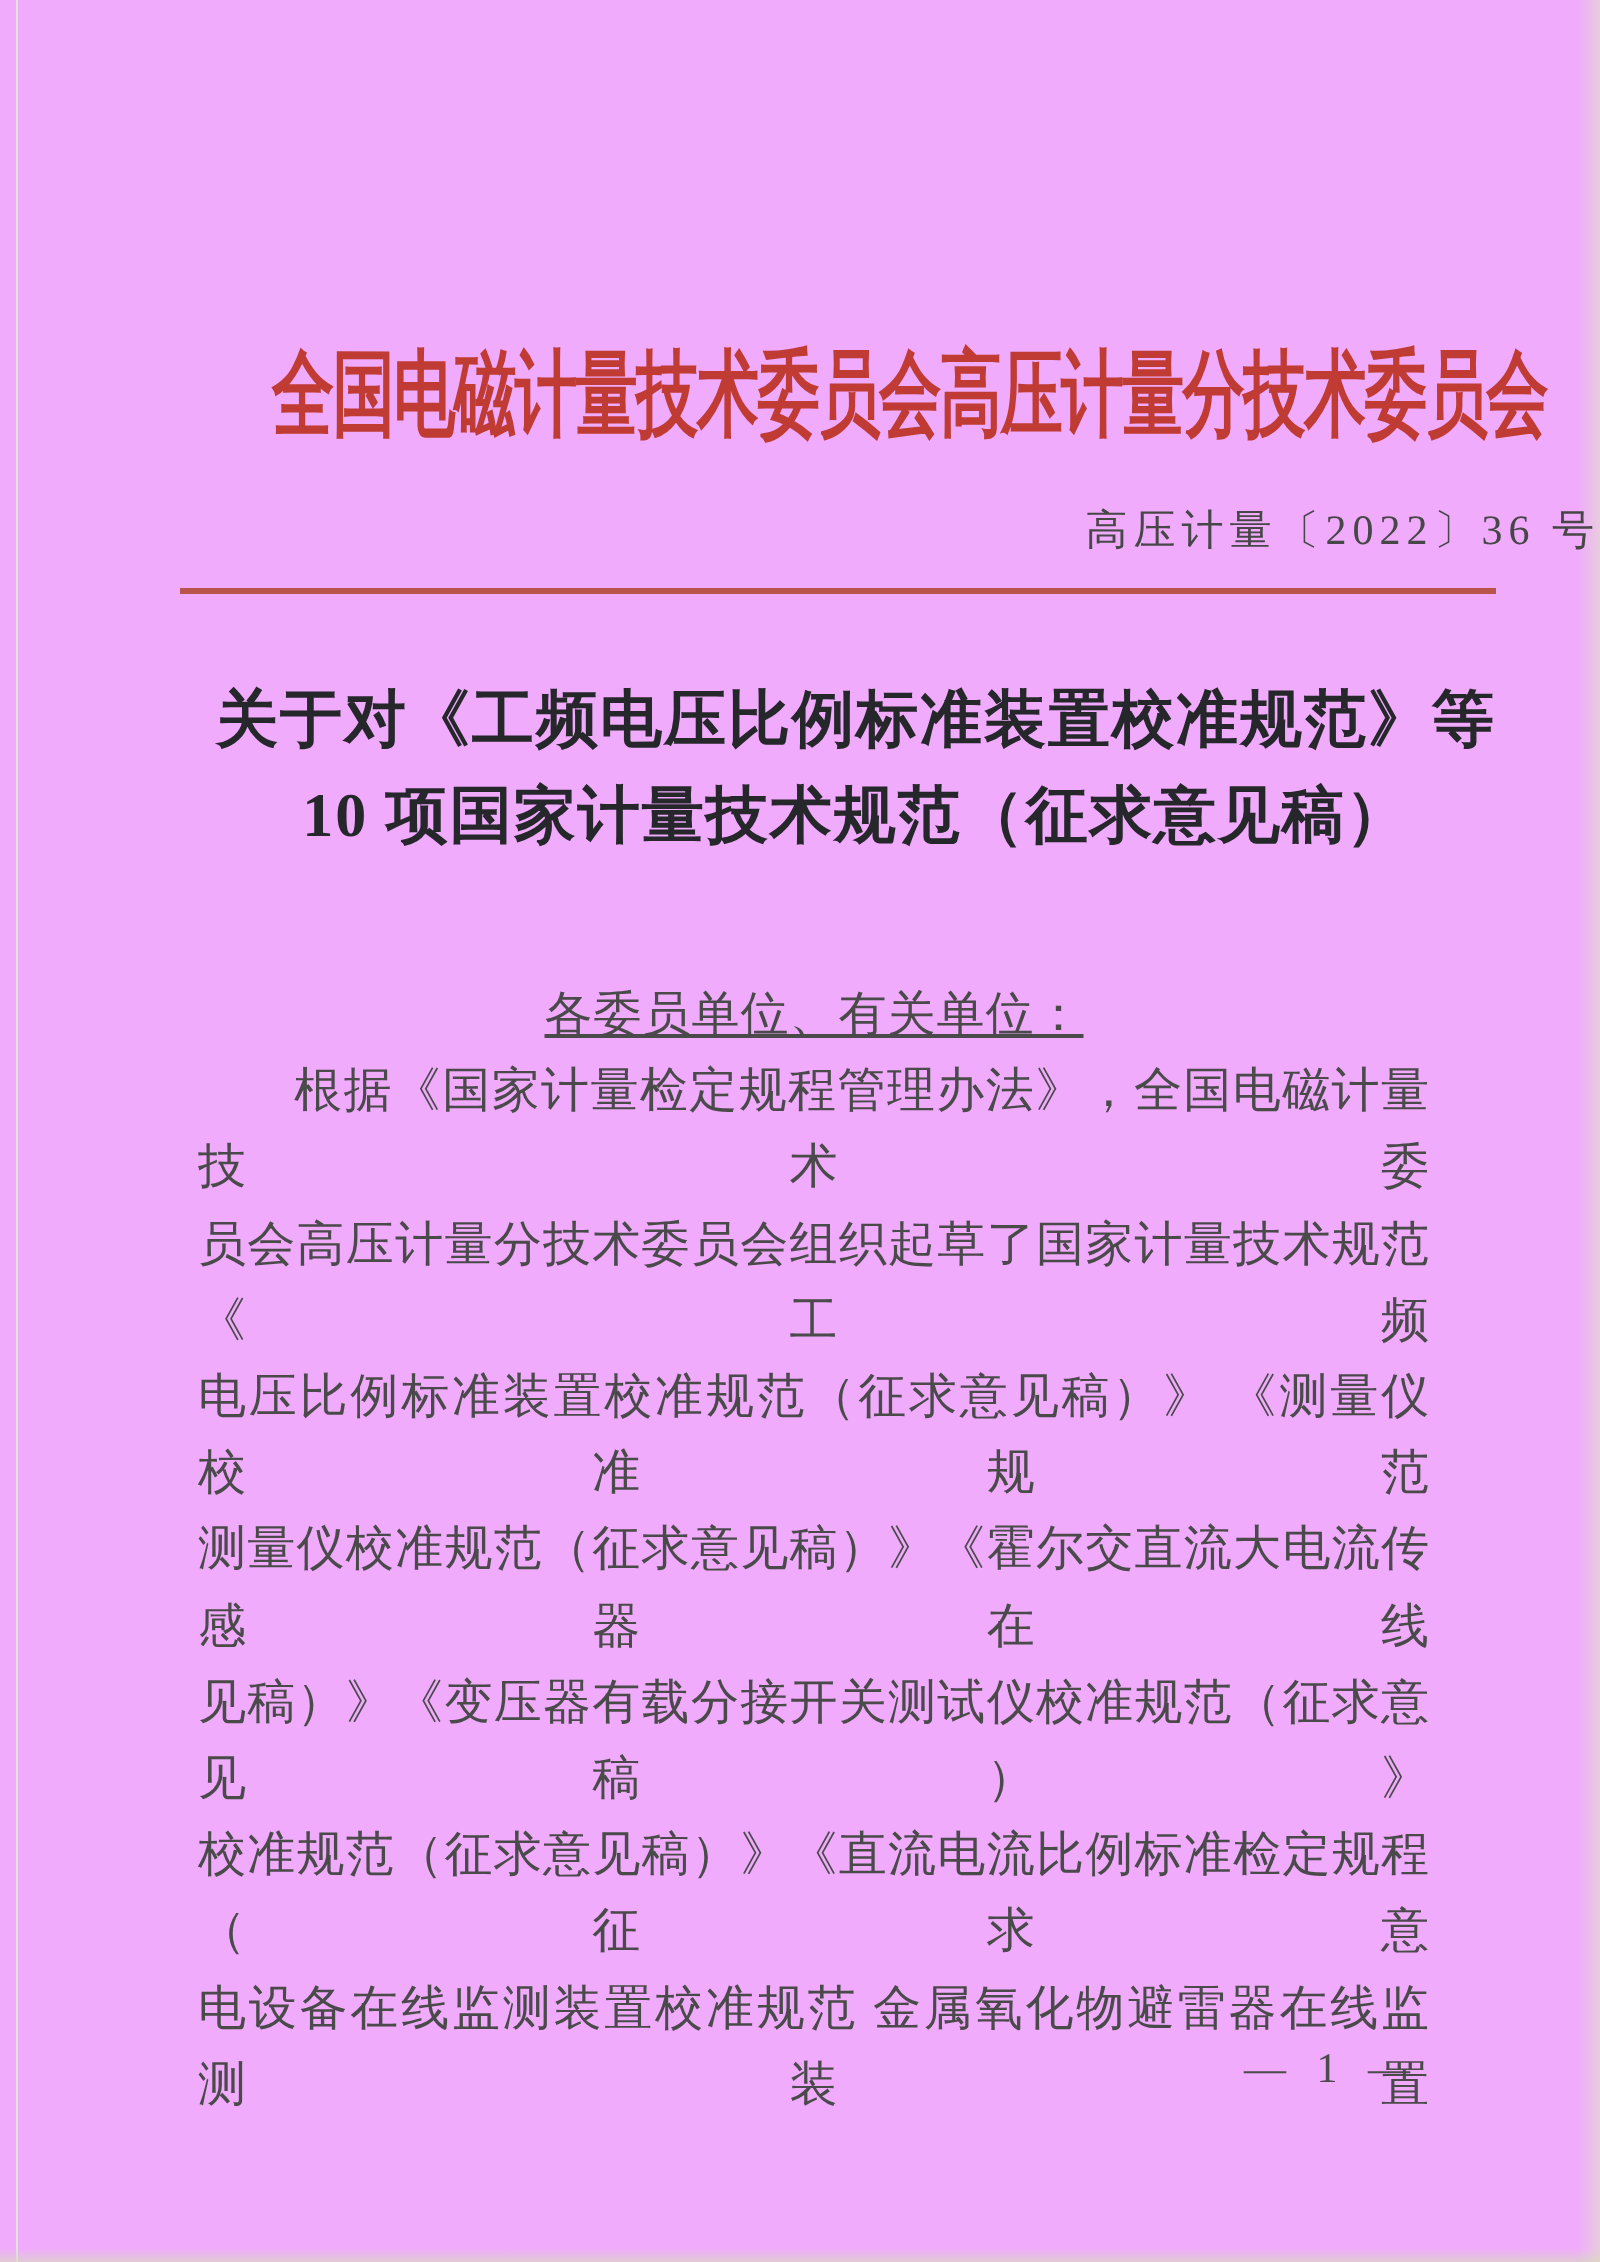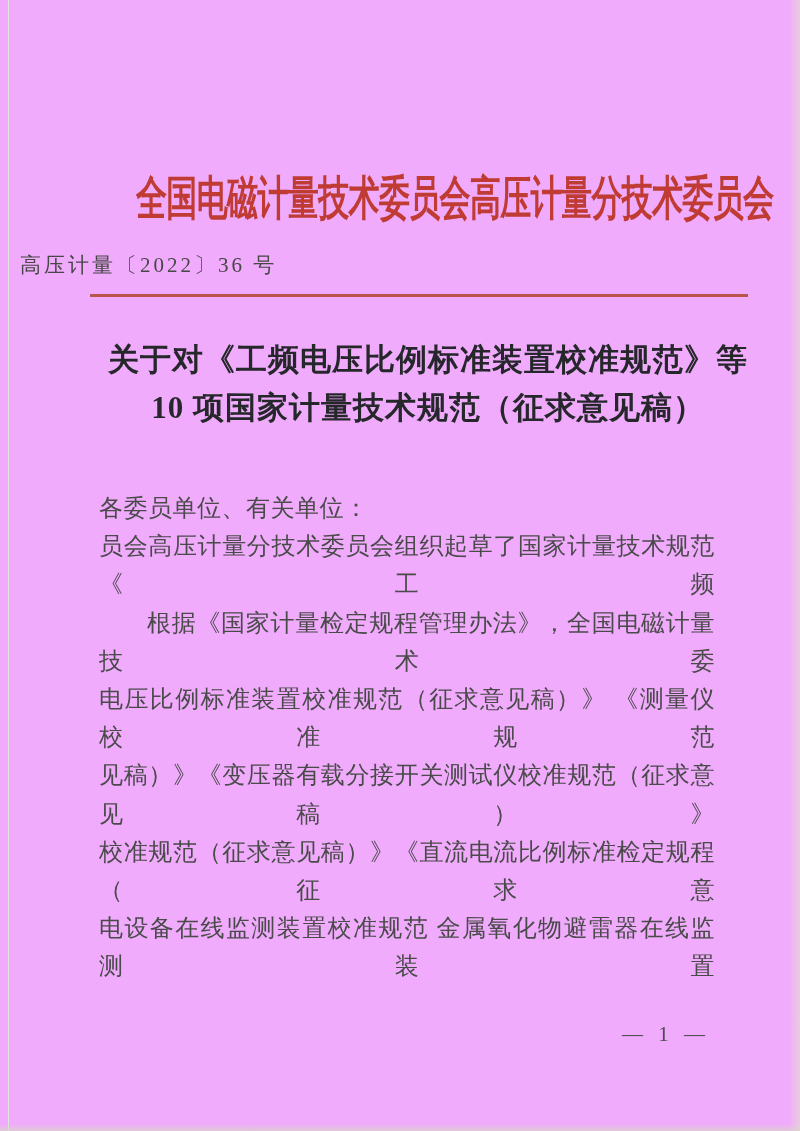--- a/index.html
+++ b/index.html
@@ -35,21 +35,21 @@
     color: var(--letterhead-red, #bf3b33);
     white-space: nowrap;
     transform: scaleX(0.66);
     transform-origin: 50% 50%;
     letter-spacing: -1px;
     line-height: 1.2;
   }
   .doc-number {
     position: absolute;
     top: 252px; left: 0; width: 100%;
-    text-align: left;
+    text-align: right;
     font-size: 21px;
     color: #474747;
     letter-spacing: 3px;
     line-height: 1.3;
     padding-left: 20px;
   }
   .red-rule {
     position: absolute;
     top: 294px; left: 90px; width: 658px; height: 3px;
     background: var(--rule-red, #b9544c);
@@ -66,21 +66,21 @@
     margin-left: 28px;
   }
   .body-block {
     position: absolute;
     top: 489px; left: 99px; width: 616px;
     font-size: 24px;
     color: #4a4a4a;
     line-height: 38.2px;
     letter-spacing: 0.5px;
   }
-  .salutation { text-align: left; }
+  .salutation { text-align: center; text-decoration: underline; }
   .body-line {
     text-align: justify;
     text-align-last: justify;
     text-justify: inter-character;
   }
   .indent { text-indent: 2em; }
   .page-number {
     position: absolute;
     top: 1022px; right: 90px;
     font-size: 21px;
@@ -104,23 +104,24 @@
 
   <div class="red-rule"></div>
 
   <div class="notice-title">
     <div>关于对《工频电压比例标准装置校准规范》等</div>
     <div>10 项国家计量技术规范（征求意见稿）</div>
   </div>
 
   <div class="body-block">
     <div class="salutation">各委员单位、有关单位：</div>
+    <div class="body-line indent">根据《国家计量检定规程管理办法》，全国电磁计量技术委</div>
     <div class="body-line">员会高压计量分技术委员会组织起草了国家计量技术规范《工频</div>
-    <div class="body-line indent">根据《国家计量检定规程管理办法》，全国电磁计量技术委</div>
     <div class="body-line">电压比例标准装置校准规范（征求意见稿）》 《测量仪校准规范</div>
+    <div class="body-line">测量仪校准规范（征求意见稿）》《霍尔交直流大电流传感器在线</div>
     <div class="body-line">见稿）》《变压器有载分接开关测试仪校准规范（征求意见稿）》</div>
     <div class="body-line">校准规范（征求意见稿）》《直流电流比例标准检定规程（征求意</div>
     <div class="body-line">电设备在线监测装置校准规范 金属氧化物避雷器在线监测装置</div>
 
   </div>
 
   <div class="page-number">— 1 —</div>
 
 </div>
 

